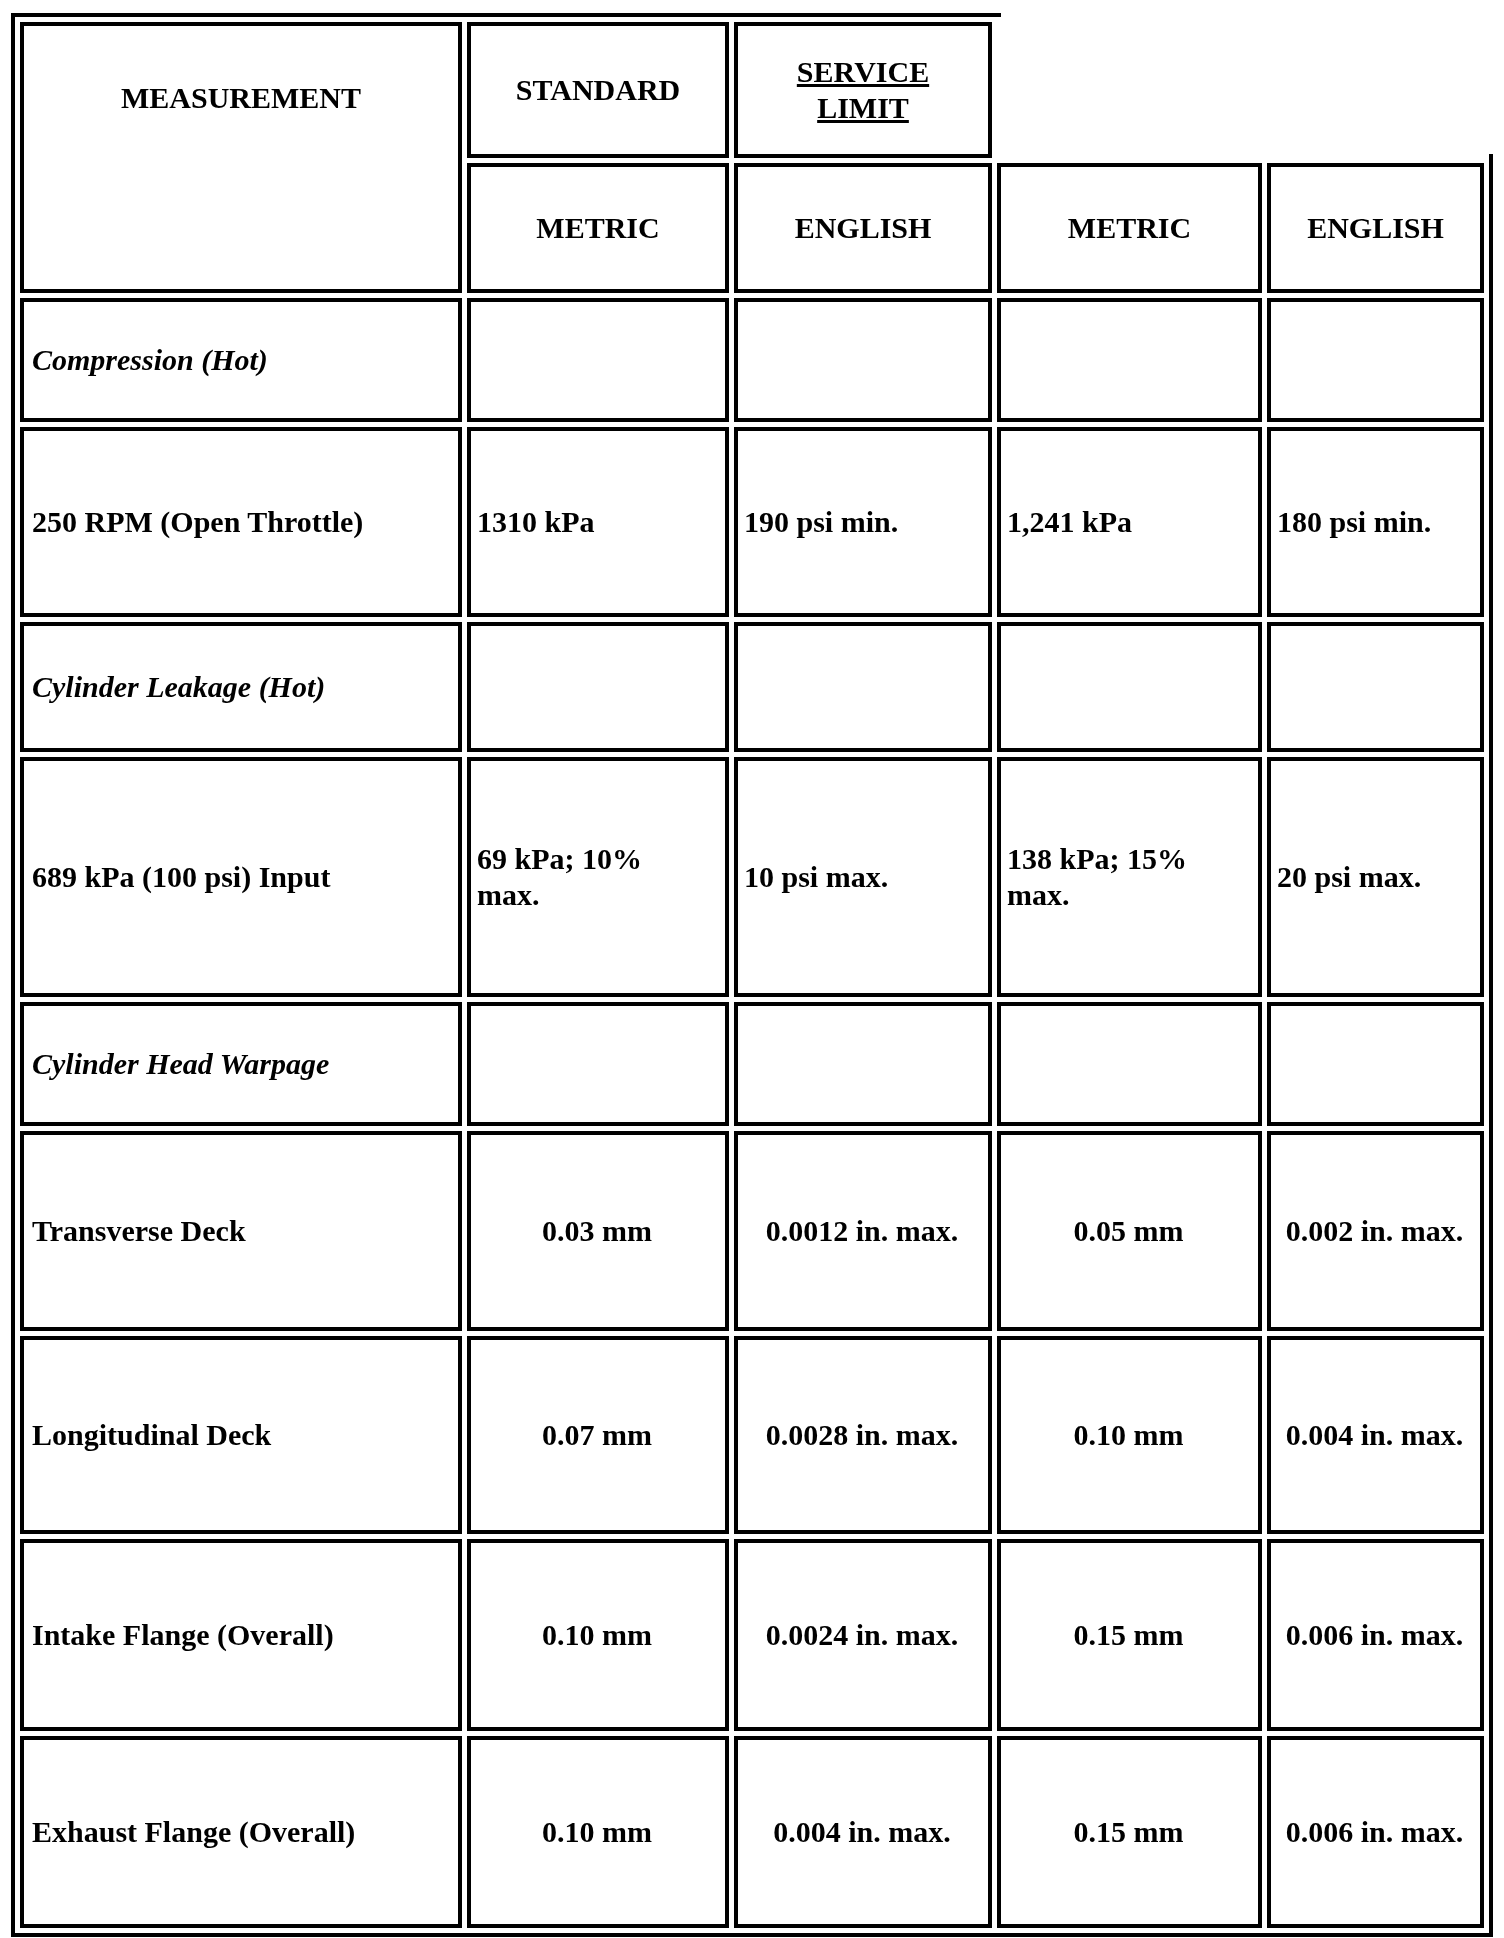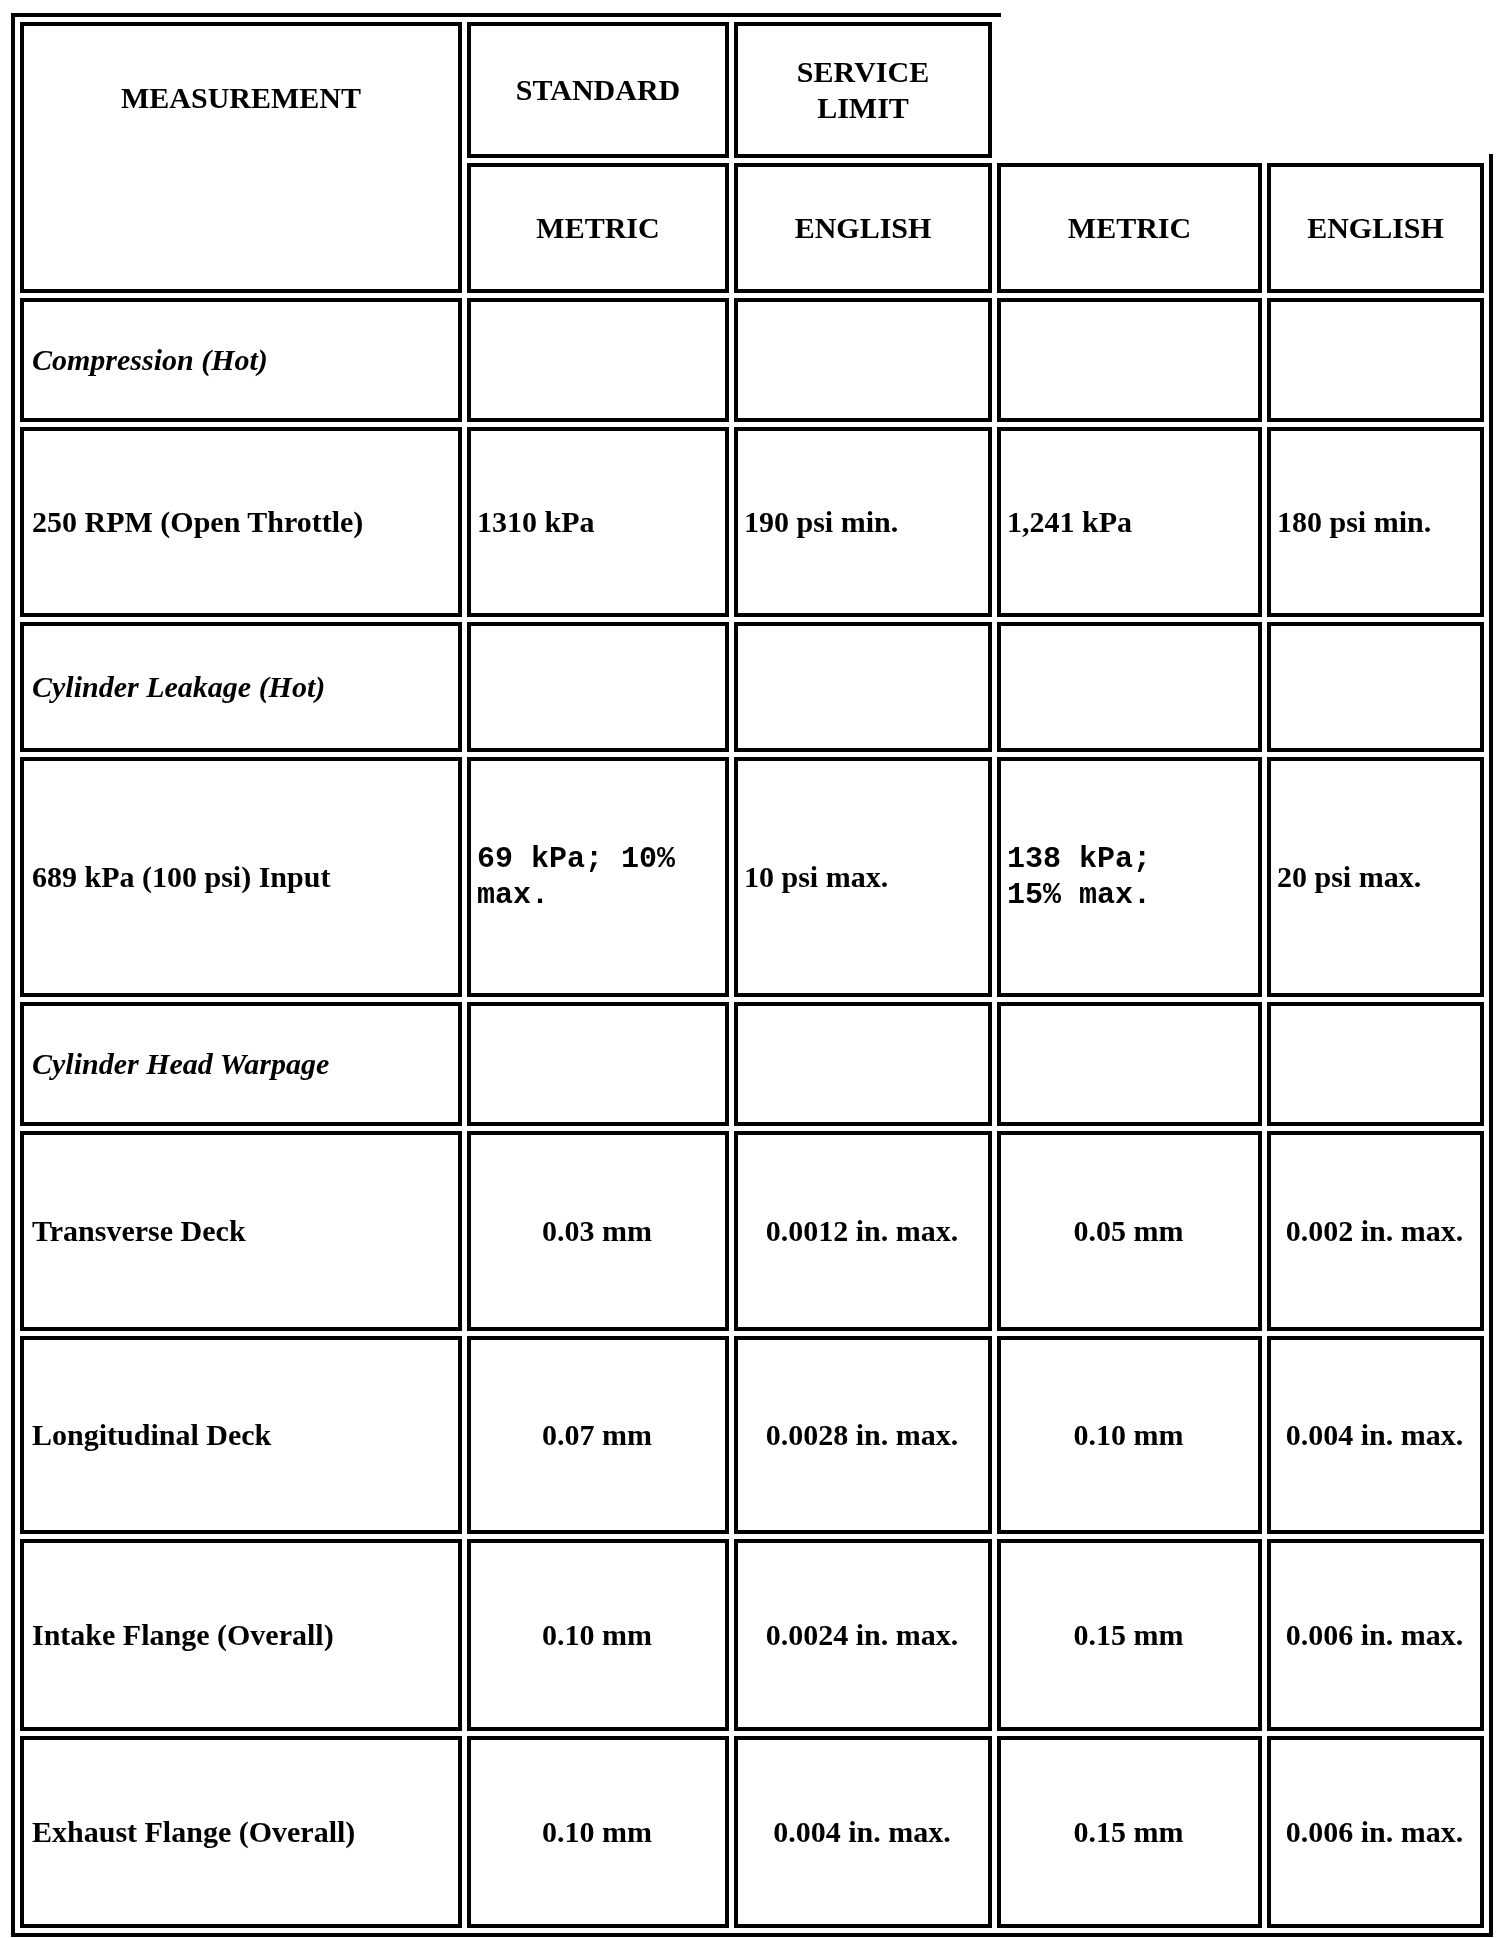--- a/index.html
+++ b/index.html
@@ -45,20 +45,21 @@
   }
   .measurement {
     grid-column: 1;
     grid-row: 1 / span 2;
     align-items: flex-start;
     padding-top: 54px;
   }
   .svc {
     padding-left: 28px;
     padding-right: 28px;
+    text-decoration: underline;
   }
   .gap2 {
     grid-column: 4 / span 2;
     grid-row: 1;
     border: none;
     background: transparent;
   }
   
   .label {
     justify-content: flex-start;
@@ -69,21 +70,20 @@
     font-style: italic;
   }
   
   .val.left {
     justify-content: flex-start;
     text-align: left;
     padding-right: 10px;
   }
   .val.left.narrow {
     padding-right: 48px;
-    font-family: Liberation Mono, monospace;
   }
   .val.center {
     justify-content: center;
     text-align: left;
     padding-left: 4px;
   }
   
   .frame {
     position: absolute;
     background: #000000;

